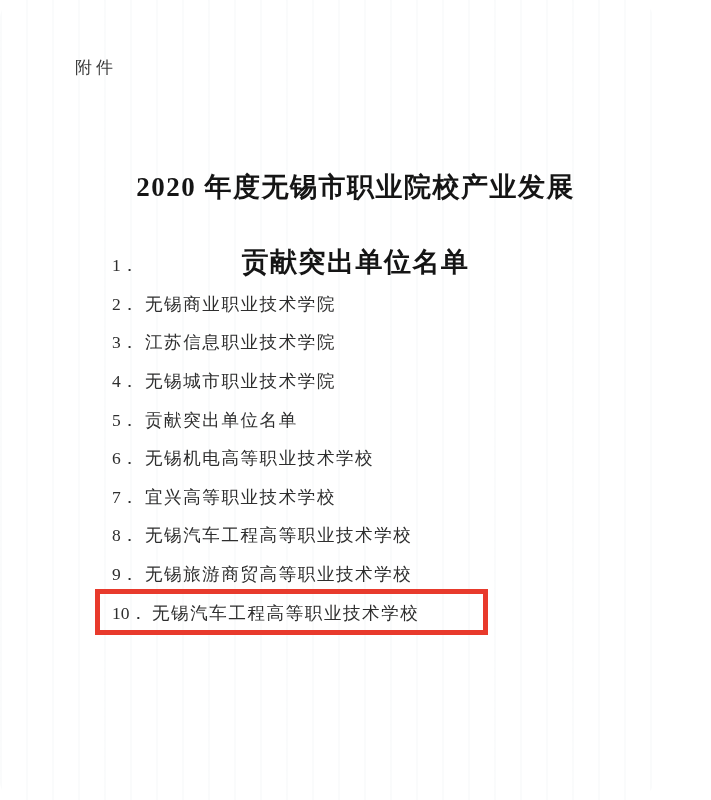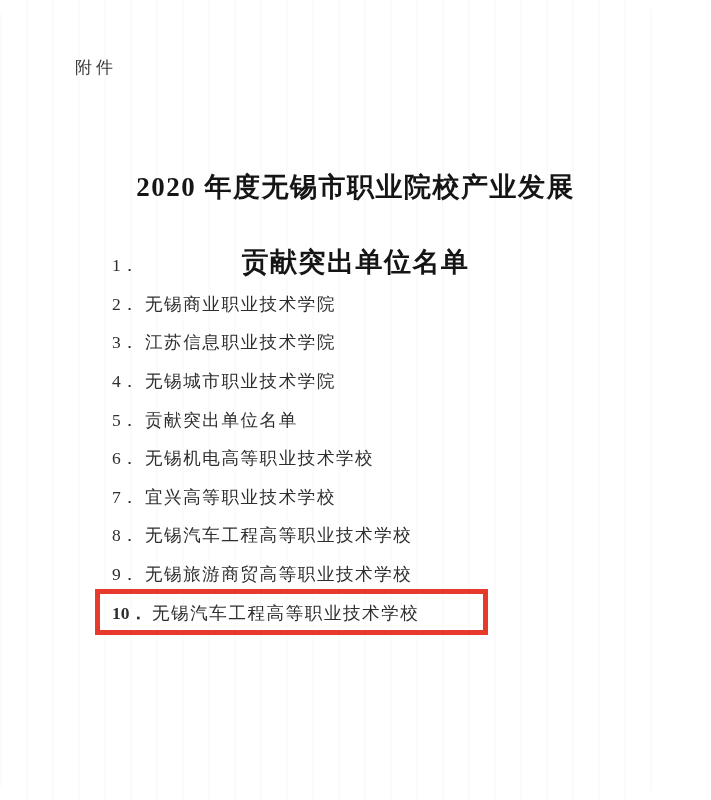--- a/index.html
+++ b/index.html
@@ -60,21 +60,20 @@
     color: #2e2e2e;
     white-space: nowrap;
   }
   .list-row .item-number {
     display: inline-block;
     min-width: 33px;
     letter-spacing: 0;
   }
   .list-row.highlighted .item-number {
     min-width: 40px;
-    font-weight: bold;
   }
   .list-row.highlighted {
     position: relative;
   }
   .red-box {
     position: absolute;
     left: -17px;
     top: -4px;
     width: 383px;
     height: 36px;

